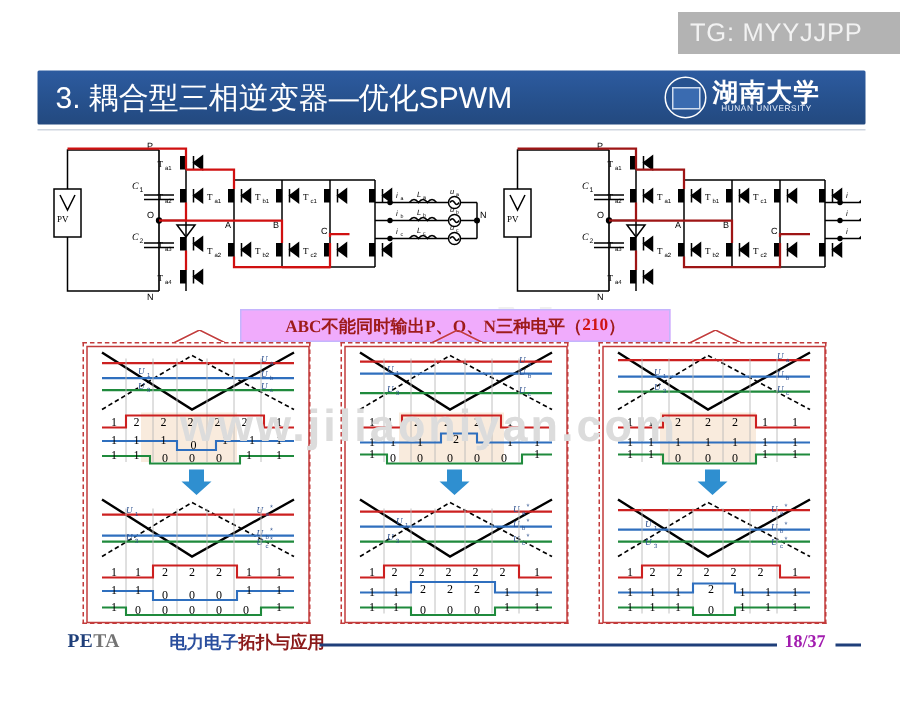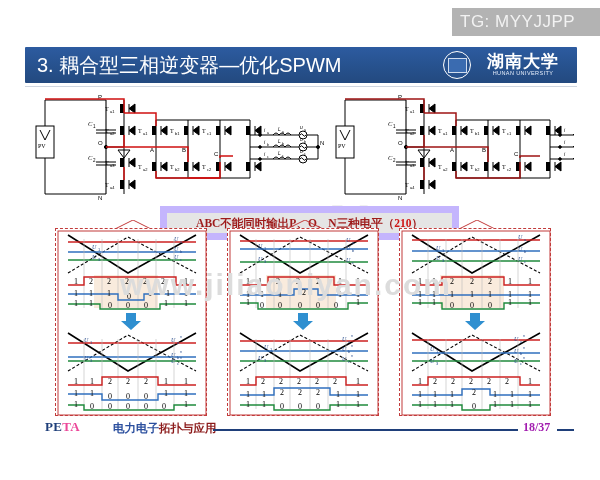--- a/index.html
+++ b/index.html
@@ -39,21 +39,21 @@
     position:absolute;left:25px;top:47px;width:552px;height:36px;
     background:linear-gradient(to bottom,#2d5ba0 0%,#27528f 50%,#23497f 100%);
     border-radius:1px;
   }
   .hdr-title{
     position:absolute;left:12px;top:5px;color:#ffffff;
     font-size:20px;font-weight:normal;letter-spacing:0px;white-space:nowrap;
   }
   .hdr-logo{
     position:absolute;right:6px;top:2px;width:128px;height:32px;
-    display:flex;align-items:center;gap:16px;
+    display:flex;align-items:center;gap:4px;
   }
   .logo-seal{
     width:26px;height:26px;border-radius:50%;
     border:1.5px solid #ffffff;background:#27528f;
     display:flex;align-items:center;justify-content:center;
     font-size:7px;color:#dfe8f5;
   }
   .logo-seal-inner{
     width:17px;height:13px;border:1px solid #cfdcee;background:#3a6bb0;
   }
@@ -66,21 +66,21 @@
 
   .hdr-rule{position:absolute;left:25px;top:86px;width:552px;height:1px;background:#cfd6e0;}
 
   
   .circuits{position:absolute;left:28px;top:90px;width:546px;height:112px;}
   svg.ckt{position:absolute;top:0;left:0;}
 
   
   .notice{
     position:absolute;left:160px;top:206px;width:285px;height:20px;
-    border:7px solid #c4b5fd;background:#e5e5e5;
+    border:1px solid #c4b5fd;background:#f0abfc;
     display:flex;align-items:center;justify-content:center;
     color:#9e1b1b;font-weight:bold;font-size:11.5px;
     font-family:"Liberation Serif","DejaVu Serif",serif;white-space:nowrap;
   }
   .notice .num{color:#d01515;}
 
   
   .panels{position:absolute;left:55px;top:228px;width:496px;height:188px;}
   .panel{
     position:absolute;top:0;width:152px;height:188px;
@@ -95,21 +95,21 @@
   
   .conn{position:absolute;left:55px;top:220px;width:496px;height:10px;}
 
   
   .footer{position:absolute;left:45px;top:418px;width:512px;height:22px;}
   .peta{
     position:absolute;left:0;top:1px;font-size:13px;font-weight:bold;
     font-family:"Liberation Serif","DejaVu Serif",serif;letter-spacing:.3px;
   }
   .peta .p1c{color:#1f3f7a;}
-  .peta .p2c{color:#ec4899;}
+  .peta .p2c{color:#737373;}
   .foot-cn{
     position:absolute;left:48px;top:3px;font-size:11.5px;font-weight:bold;margin-left:20px;
   }
   .foot-cn .a{color:#2b4f9e;}
   .foot-cn .b{color:#8b1a1a;}
   .foot-line{position:absolute;left:168px;top:11px;width:305px;height:1.6px;background:#1f3f7a;}
   .foot-pg{
     position:absolute;left:478px;top:2px;font-size:12px;font-weight:bold;color:#a21caf;
     font-family:"Liberation Serif","DejaVu Serif",serif;
   }

